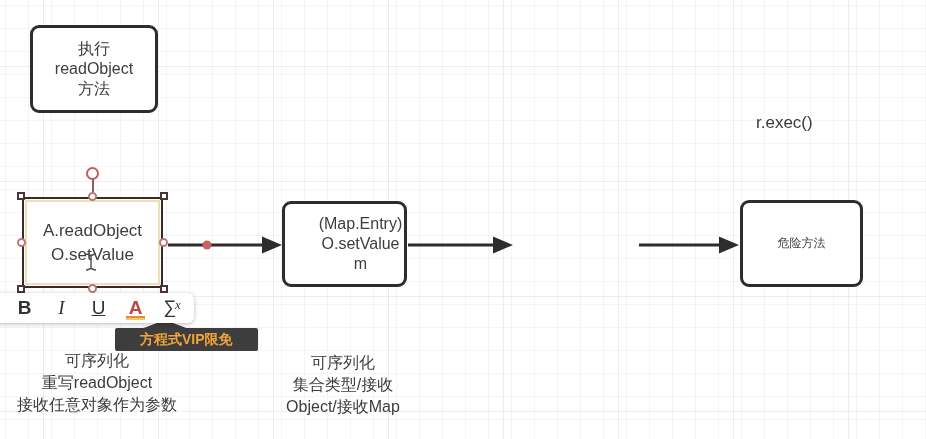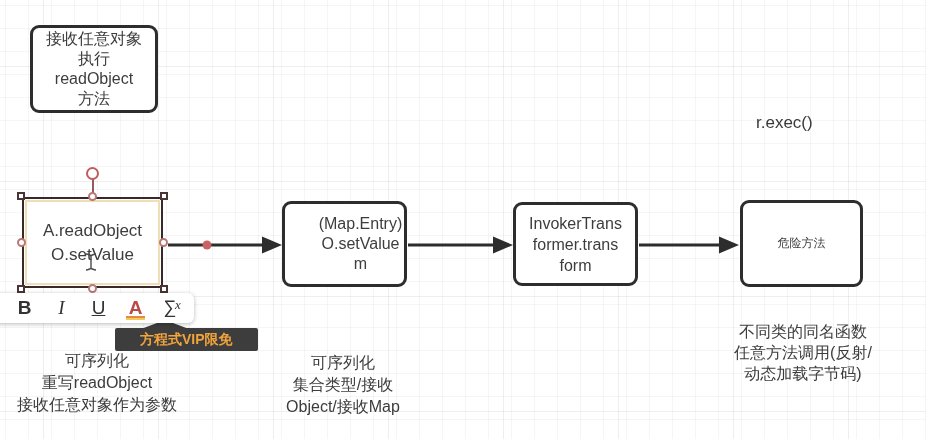--- a/index.html
+++ b/index.html
@@ -91,21 +91,20 @@
       <line x1="408" y1="245" x2="495" y2="245" stroke="#2d2d2d" stroke-width="3"></line>
       <polygon points="513,245 493,236.5 493,253.5" fill="#2d2d2d"></polygon>
     </g>
     <g>
       <line x1="639" y1="245" x2="721" y2="245" stroke="#2d2d2d" stroke-width="3"></line>
       <polygon points="739,245 719,236.5 719,253.5" fill="#2d2d2d"></polygon>
     </g>
   </svg>
 
   <div class="node node-1">
-    <span>接收任意对象</span>
     <span>执行</span>
     <span>readObject</span>
     <span>方法</span>
   </div>
 
   <div class="sel">
     <div class="sel-frame"></div>
     <div class="sel-box">
       <span>A.readObject</span>
       <span>O.setValue</span>
@@ -124,46 +123,36 @@
     <div class="h-ci w"></div>
     <div class="h-ci e"></div>
   </div>
 
   <div class="node node-2">
     <span>(Map.Entry)</span>
     <span>O.setValue</span>
     <span>m</span>
   </div>
 
-  <div class="node node-3">
-    <span>InvokerTrans</span>
-    <span>former.trans</span>
-    <span>form</span>
-  </div>
 
   <div class="node node-4">
     <span>危险方法</span>
   </div>
 
   <div class="rexec">r.exec()</div>
 
   <div class="caption caption-1">
     <span>可序列化</span>
     <span>重写readObject</span>
     <span>接收任意对象作为参数</span>
   </div>
   <div class="caption caption-2">
     <span>可序列化</span>
     <span>集合类型/接收</span>
     <span>Object/接收Map</span>
-  </div>
-  <div class="caption caption-3">
-    <span>不同类的同名函数</span>
-    <span>任意方法调用(反射/</span>
-    <span>动态加载字节码)</span>
   </div>
 
   <div class="toolbar">
     <div class="tb-btn tb-bold">B</div>
     <div class="tb-btn tb-italic">I</div>
     <div class="tb-btn tb-underline">U</div>
     <div class="tb-btn tb-color">
       <span>A</span>
       <span class="bar"></span>
     </div>

